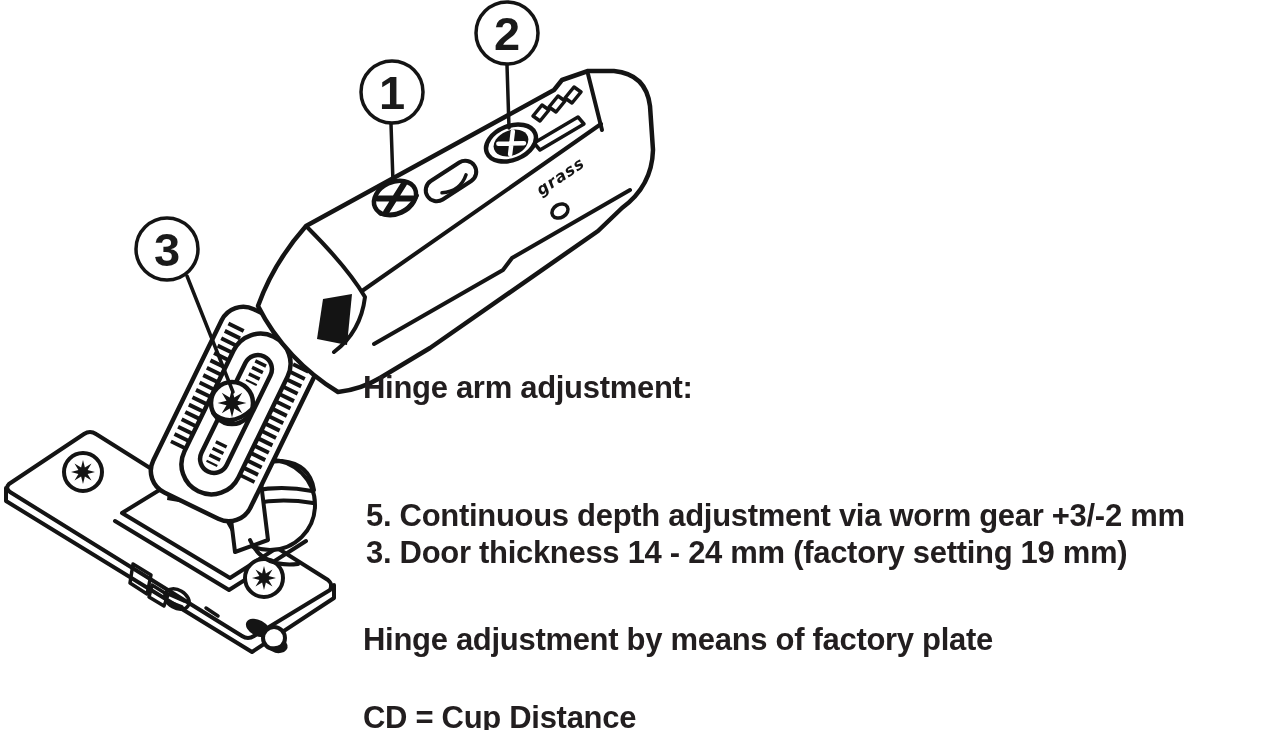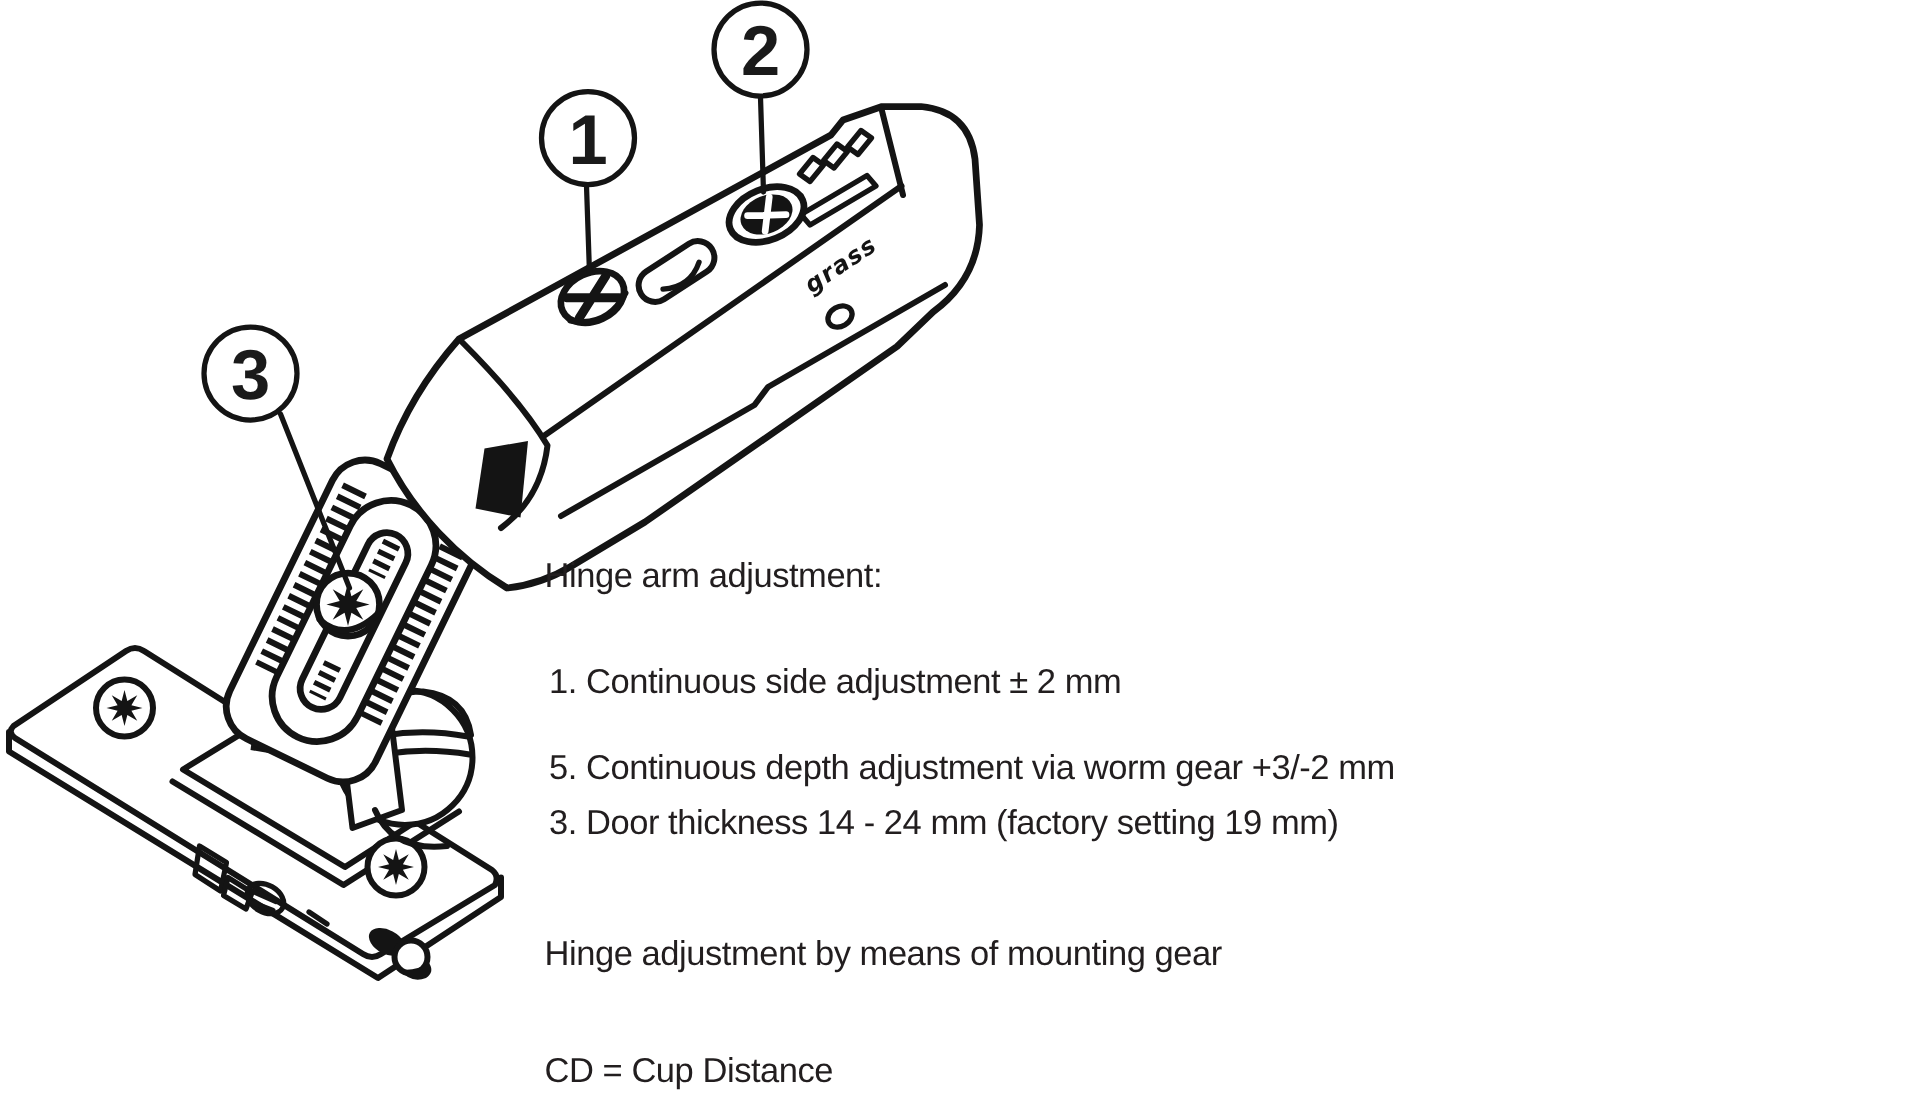--- a/index.html
+++ b/index.html
@@ -19,22 +19,22 @@
   .dk{fill:#141414;stroke:none;}
   .teeth{fill:none;stroke:#141414;stroke-width:17;stroke-dasharray:4 4.2;}
   .tick{fill:none;stroke:#141414;stroke-width:12;stroke-dasharray:3.5 3.8;}
   .wx{fill:none;stroke:#ffffff;stroke-width:4.5;stroke-linecap:round;}
   .callout-circle{fill:#ffffff;stroke:#141414;stroke-width:3.5;}
   .callout-num{font-family:"Liberation Sans",sans-serif;font-weight:bold;font-size:47px;fill:#1a1a1a;text-anchor:middle;}
   .brand{font-family:"DejaVu Sans",sans-serif;font-weight:bold;font-style:italic;font-size:16px;fill:#141414;letter-spacing:1px;}
   
   .txt{
     position:absolute;
-    font-weight:normal;
-    font-size:23px;
+    font-weight:bold;
+    font-size:31px;
     line-height:1.1;
     color:#221e1f;
     letter-spacing:-0.3px;
     white-space:nowrap;
   }
 </style>
 </head>
 <body>
 
 <div class="canvas">
@@ -163,22 +163,21 @@
       <g>
         <line class="ln35" x1="187" y1="276" x2="233" y2="392"></line>
         <circle class="callout-circle" cx="167" cy="249" r="31"></circle>
         <text class="callout-num" x="167" y="266">3</text>
       </g>
     </g>
   </svg>
 
   <div class="txt" style="left:363px;top:371px">Hinge arm adjustment:</div>
 
-  <div class="txt" style="left:366px;top:442px">1. Continuous side adjustment ± 2 mm</div>
 
   <div class="txt" style="left:366px;top:499px">5. Continuous depth adjustment via worm gear +3/-2 mm</div>
 
   <div class="txt" style="left:366px;top:536px">3. Door thickness 14 - 24 mm (factory setting 19 mm)</div>
 
-  <div class="txt" style="left:363px;top:623px">Hinge adjustment by means of mounting gear</div>
+  <div class="txt" style="left:363px;top:623px">Hinge adjustment by means of factory plate</div>
 
   <div class="txt" style="left:363px;top:701px">CD = Cup Distance</div>
 </div>
 
 </body></html>

